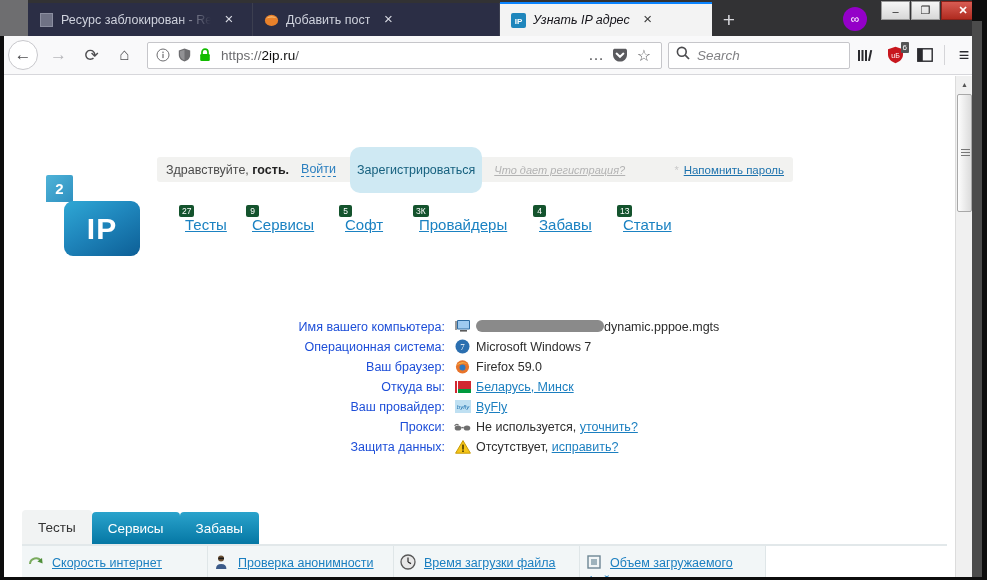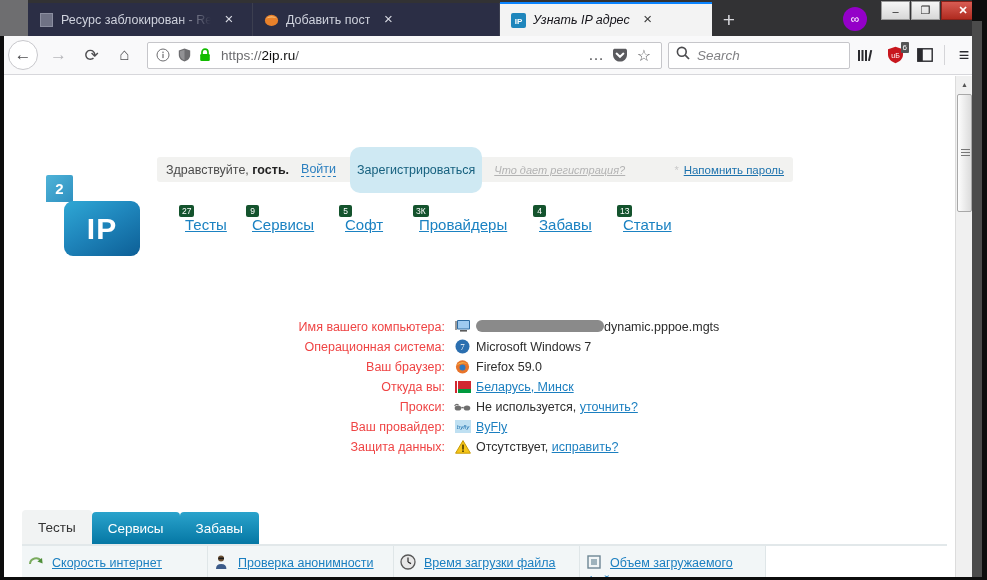--- a/index.html
+++ b/index.html
@@ -187,21 +187,21 @@
   }
   .changeip {
     position: absolute; left: 30px; top: 123px;
     font-size: 13.5px; color: #1b82c2; text-decoration: underline;
   }
   .changeip-arrow { position: absolute; left: 10px; top: 124px; color: #b5b5b5; font-size: 14px; }
   .infotbl { position: absolute; left: 278px; top: 242px; width: 600px; }
   .info-line { position: relative; height: 20px; margin-bottom: 0px; }
   .info-line .label {
     position: absolute; left: 0; top: 2px; width: 167px; text-align: right;
-    color: #ef4444; font-size: 12.5px;
+    color: #1d4ed8; font-size: 12.5px;
   }
   .info-line .vicon {
     position: absolute; left: 176px; top: 0px; width: 17px; height: 17px;
     display: flex; align-items: center; justify-content: center;
   }
   .info-line .value {
     position: absolute; left: 198px; top: 2px; font-size: 12.5px; color: #2d2d2d;
     white-space: nowrap;
   }
   .info-line .value a { color: #1b7fc0; text-decoration: underline; }
@@ -471,41 +471,41 @@
                 <rect x="0" y="0" width="17" height="8" fill="#d22730"></rect>
                 <rect x="0" y="8" width="17" height="4" fill="#009a3e"></rect>
                 <rect x="0" y="0" width="4" height="12" fill="#fff"></rect>
                 <rect x="1" y="0" width="2" height="12" fill="#d22730"></rect>
               </svg>
           </span>
           <span class="value"><a>Беларусь, Минск</a></span>
         </div>
 
         <div class="info-line">
+          <span class="label">Ваш провайдер:</span>
+          <span class="vicon">
+            <svg width="16" height="13" viewBox="0 0 16 13">
+                <rect x="0" y="0" width="16" height="13" fill="#bfe0f2"></rect>
+                <text x="8" y="9" font-size="6" fill="#1a6fae" text-anchor="middle" font-style="italic" font-family="Liberation Sans, sans-serif">byfly</text>
+              </svg>
+          </span>
+          <span class="value"><a>ByFly</a></span>
+        </div>
+
+        <div class="info-line">
           <span class="label">Прокси:</span>
           <span class="vicon">
             <svg width="17" height="10" viewBox="0 0 17 10">
                 <ellipse cx="4" cy="6" rx="3.3" ry="2.6" fill="#6f6f6f"></ellipse>
                 <ellipse cx="13" cy="6" rx="3.3" ry="2.6" fill="#6f6f6f"></ellipse>
                 <path d="M7.3 5.6 H9.7" stroke="#6f6f6f" stroke-width="1.4"></path>
                 <path d="M0.6 4 Q2 1.6 4.6 3" stroke="#6f6f6f" stroke-width="1.2" fill="none"></path>
               </svg>
           </span>
           <span class="value"><span>Не используется, </span><a>уточнить?</a></span>
-        </div>
-
-        <div class="info-line">
-          <span class="label">Ваш провайдер:</span>
-          <span class="vicon">
-            <svg width="16" height="13" viewBox="0 0 16 13">
-                <rect x="0" y="0" width="16" height="13" fill="#bfe0f2"></rect>
-                <text x="8" y="9" font-size="6" fill="#1a6fae" text-anchor="middle" font-style="italic" font-family="Liberation Sans, sans-serif">byfly</text>
-              </svg>
-          </span>
-          <span class="value"><a>ByFly</a></span>
         </div>
 
         <div class="info-line">
           <span class="label">Защита данных:</span>
           <span class="vicon">
             <svg width="16" height="14" viewBox="0 0 16 14">
                 <path d="M8 0.6 L15.4 13.2 H0.6 Z" fill="#f5c518" stroke="#c79a05"></path>
                 <rect x="7.2" y="4.6" width="1.6" height="5" fill="#4a3a00"></rect>
                 <rect x="7.2" y="10.4" width="1.6" height="1.6" fill="#4a3a00"></rect>
               </svg>

